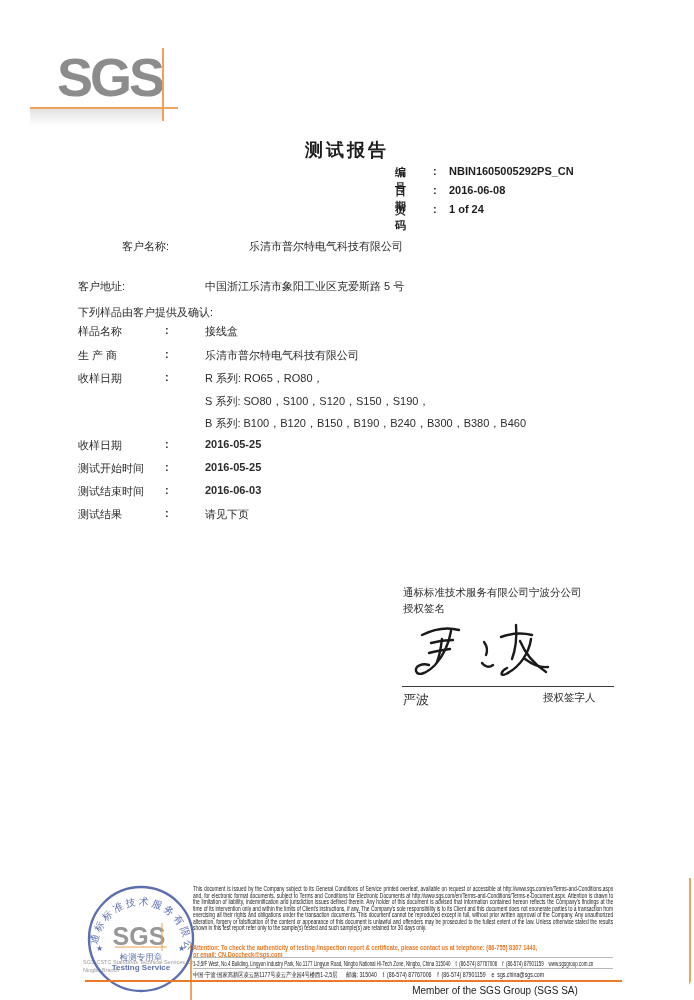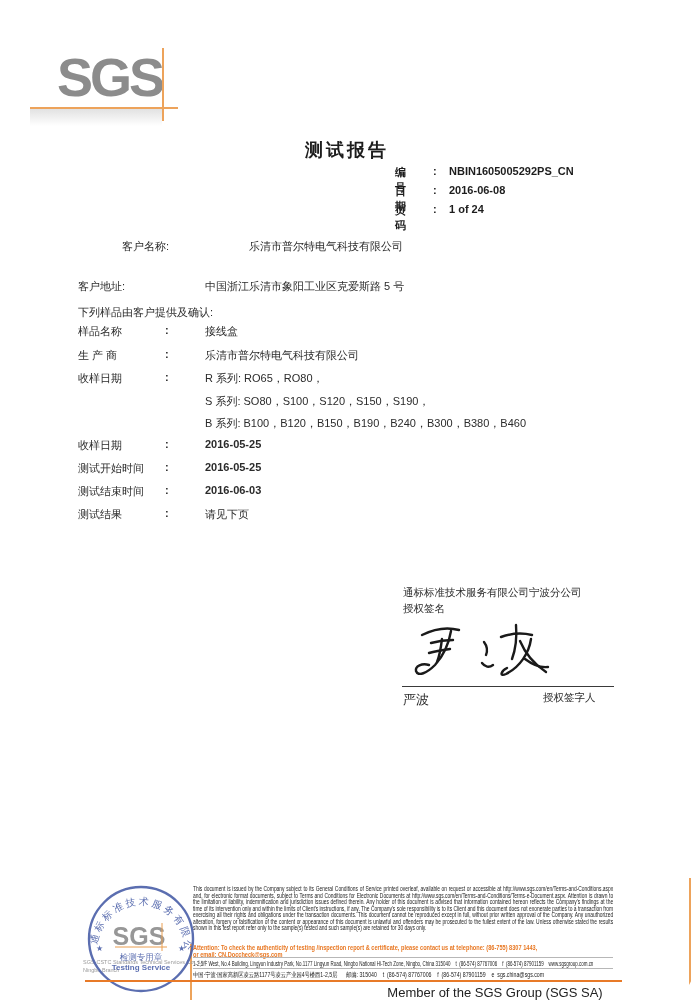--- a/index.html
+++ b/index.html
@@ -52,21 +52,21 @@
           color:#e87722; transform:scaleX(0.893); transform-origin:0 0; white-space:nowrap; }
   .sep1 { left:193px; top:957px; width:420px; height:1px; background:#b7b7b7; }
   .sep2 { left:193px; top:968px; width:420px; height:1px; background:#b7b7b7; }
   .addr-en { left:193px; top:959.5px; width:600px; font-size:6.4px; color:#222; white-space:pre;
              transform:scaleX(0.70); transform-origin:0 0; }
   .addr-cn { left:193px; top:970.5px; width:530px; font-size:6.6px; color:#222; white-space:pre;
              transform:scaleX(0.792); transform-origin:0 0; }
   .foot-rule { left:85px; top:980px; width:537px; height:2px; background:#e87a28; z-index:3; }
   .crop-left { left:190px; top:944px; width:1.5px; height:56px; background:#eda35b; }
   .crop-right { left:689px; top:878px; width:1.5px; height:122px; background:#eda35b; }
-  .member { left:380px; top:985px; width:230px; text-align:center; font-size:13px; color:#222; }
+  .member { left:380px; top:985px; width:230px; text-align:center; font-size:10px; color:#222; }
 </style>
 </head>
 <body>
 
 <div class="page">
 
   <div class="abs logo-text">SGS</div>
   <div class="abs logo-hline"></div>
   <div class="abs logo-vline"></div>
   <div class="abs logo-shade"></div>

